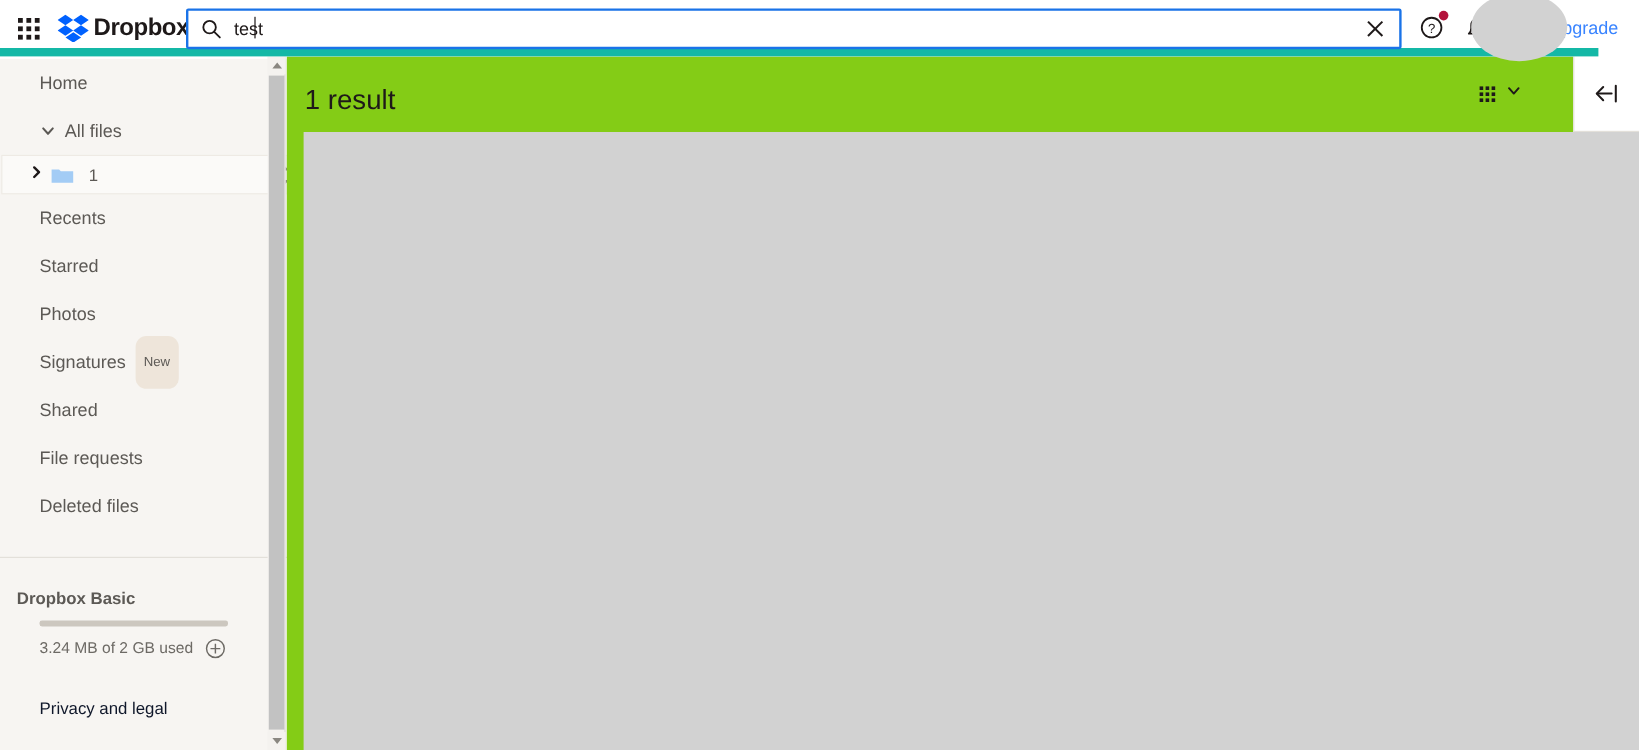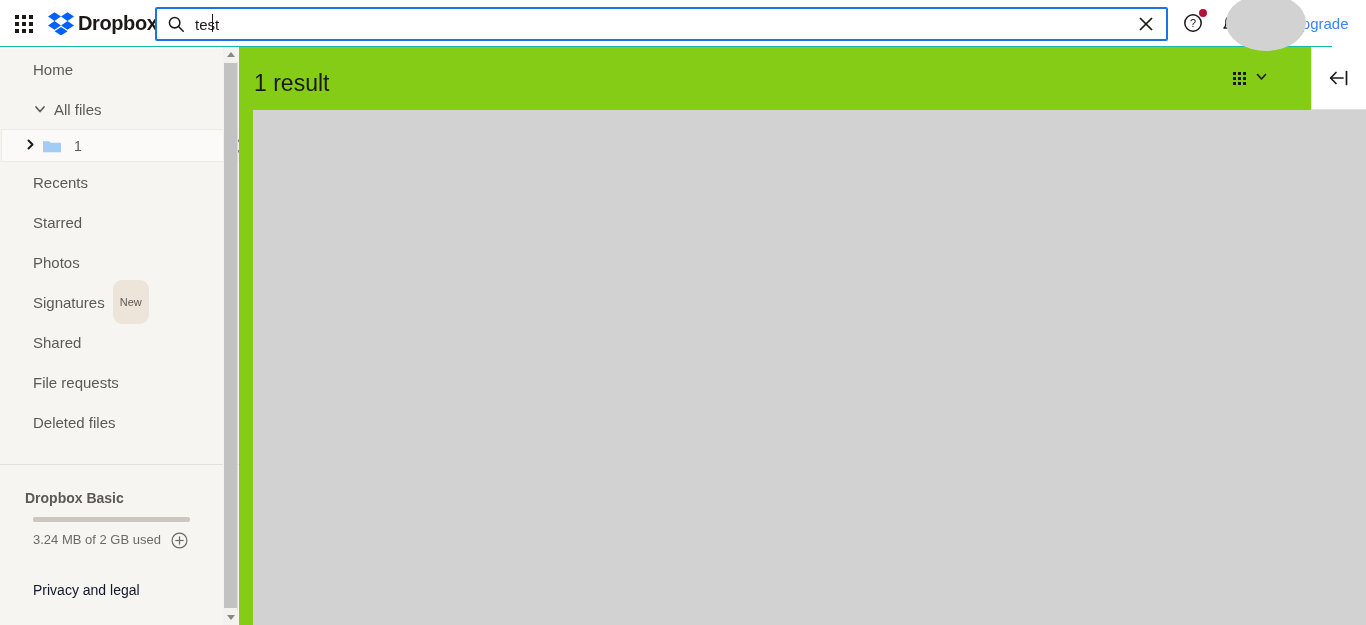--- a/index.html
+++ b/index.html
@@ -10,21 +10,21 @@
     background: #ffffff;
     font-family: "Liberation Sans", sans-serif;
     -webkit-font-smoothing: antialiased;
   }
 
   
   #topbar {
     position: absolute; left: 0; top: 0;
     width: 1332px; height: 47px;
     background: #ffffff;
-    border-bottom: 1px solid #14b8a6;
+    border-bottom: 7px solid #14b8a6;
     z-index: 20;
   }
   #app-launcher {
     position: absolute; left: 12px; top: 12px;
     width: 24px; height: 24px;
     display: grid;
     grid-template-columns: repeat(3, 4px);
     grid-template-rows: repeat(3, 4px);
     gap: 3px;
     align-content: center; justify-content: center;
@@ -121,21 +121,21 @@
     display: flex; flex-direction: column; align-items: center; justify-content: center;
     gap: 8px; cursor: pointer;
   }
   .tri-up { width: 0; height: 0; border-left: 5px solid transparent; border-right: 5px solid transparent; border-bottom: 5px solid #8a8781; }
   .tri-dn { width: 0; height: 0; border-left: 5px solid transparent; border-right: 5px solid transparent; border-top: 5px solid #8a8781; }
 
   #sidebar-divider {
     margin: 22px 0 0 0; height: 1px; background: #e3e0da;
   }
   #plan-name {
-    margin: 25px 0 0 25px; font-size: 14px; font-weight: bold; color: #5c5955;
+    margin: 25px 0 0 14px; font-size: 14px; font-weight: bold; color: #5c5955;
   }
   #progress-track {
     margin: 11px 0 0 33px; width: 157px; height: 5px;
     background: #ccc7bf; border-radius: 2px; overflow: hidden;
   }
   #progress-fill { height: 5px; background: #ccc7bf; }
   #storage-row {
     margin: 10px 0 0 33px; display: flex; align-items: flex-start;
     font-size: 13px; color: #6d6a65;
   }

